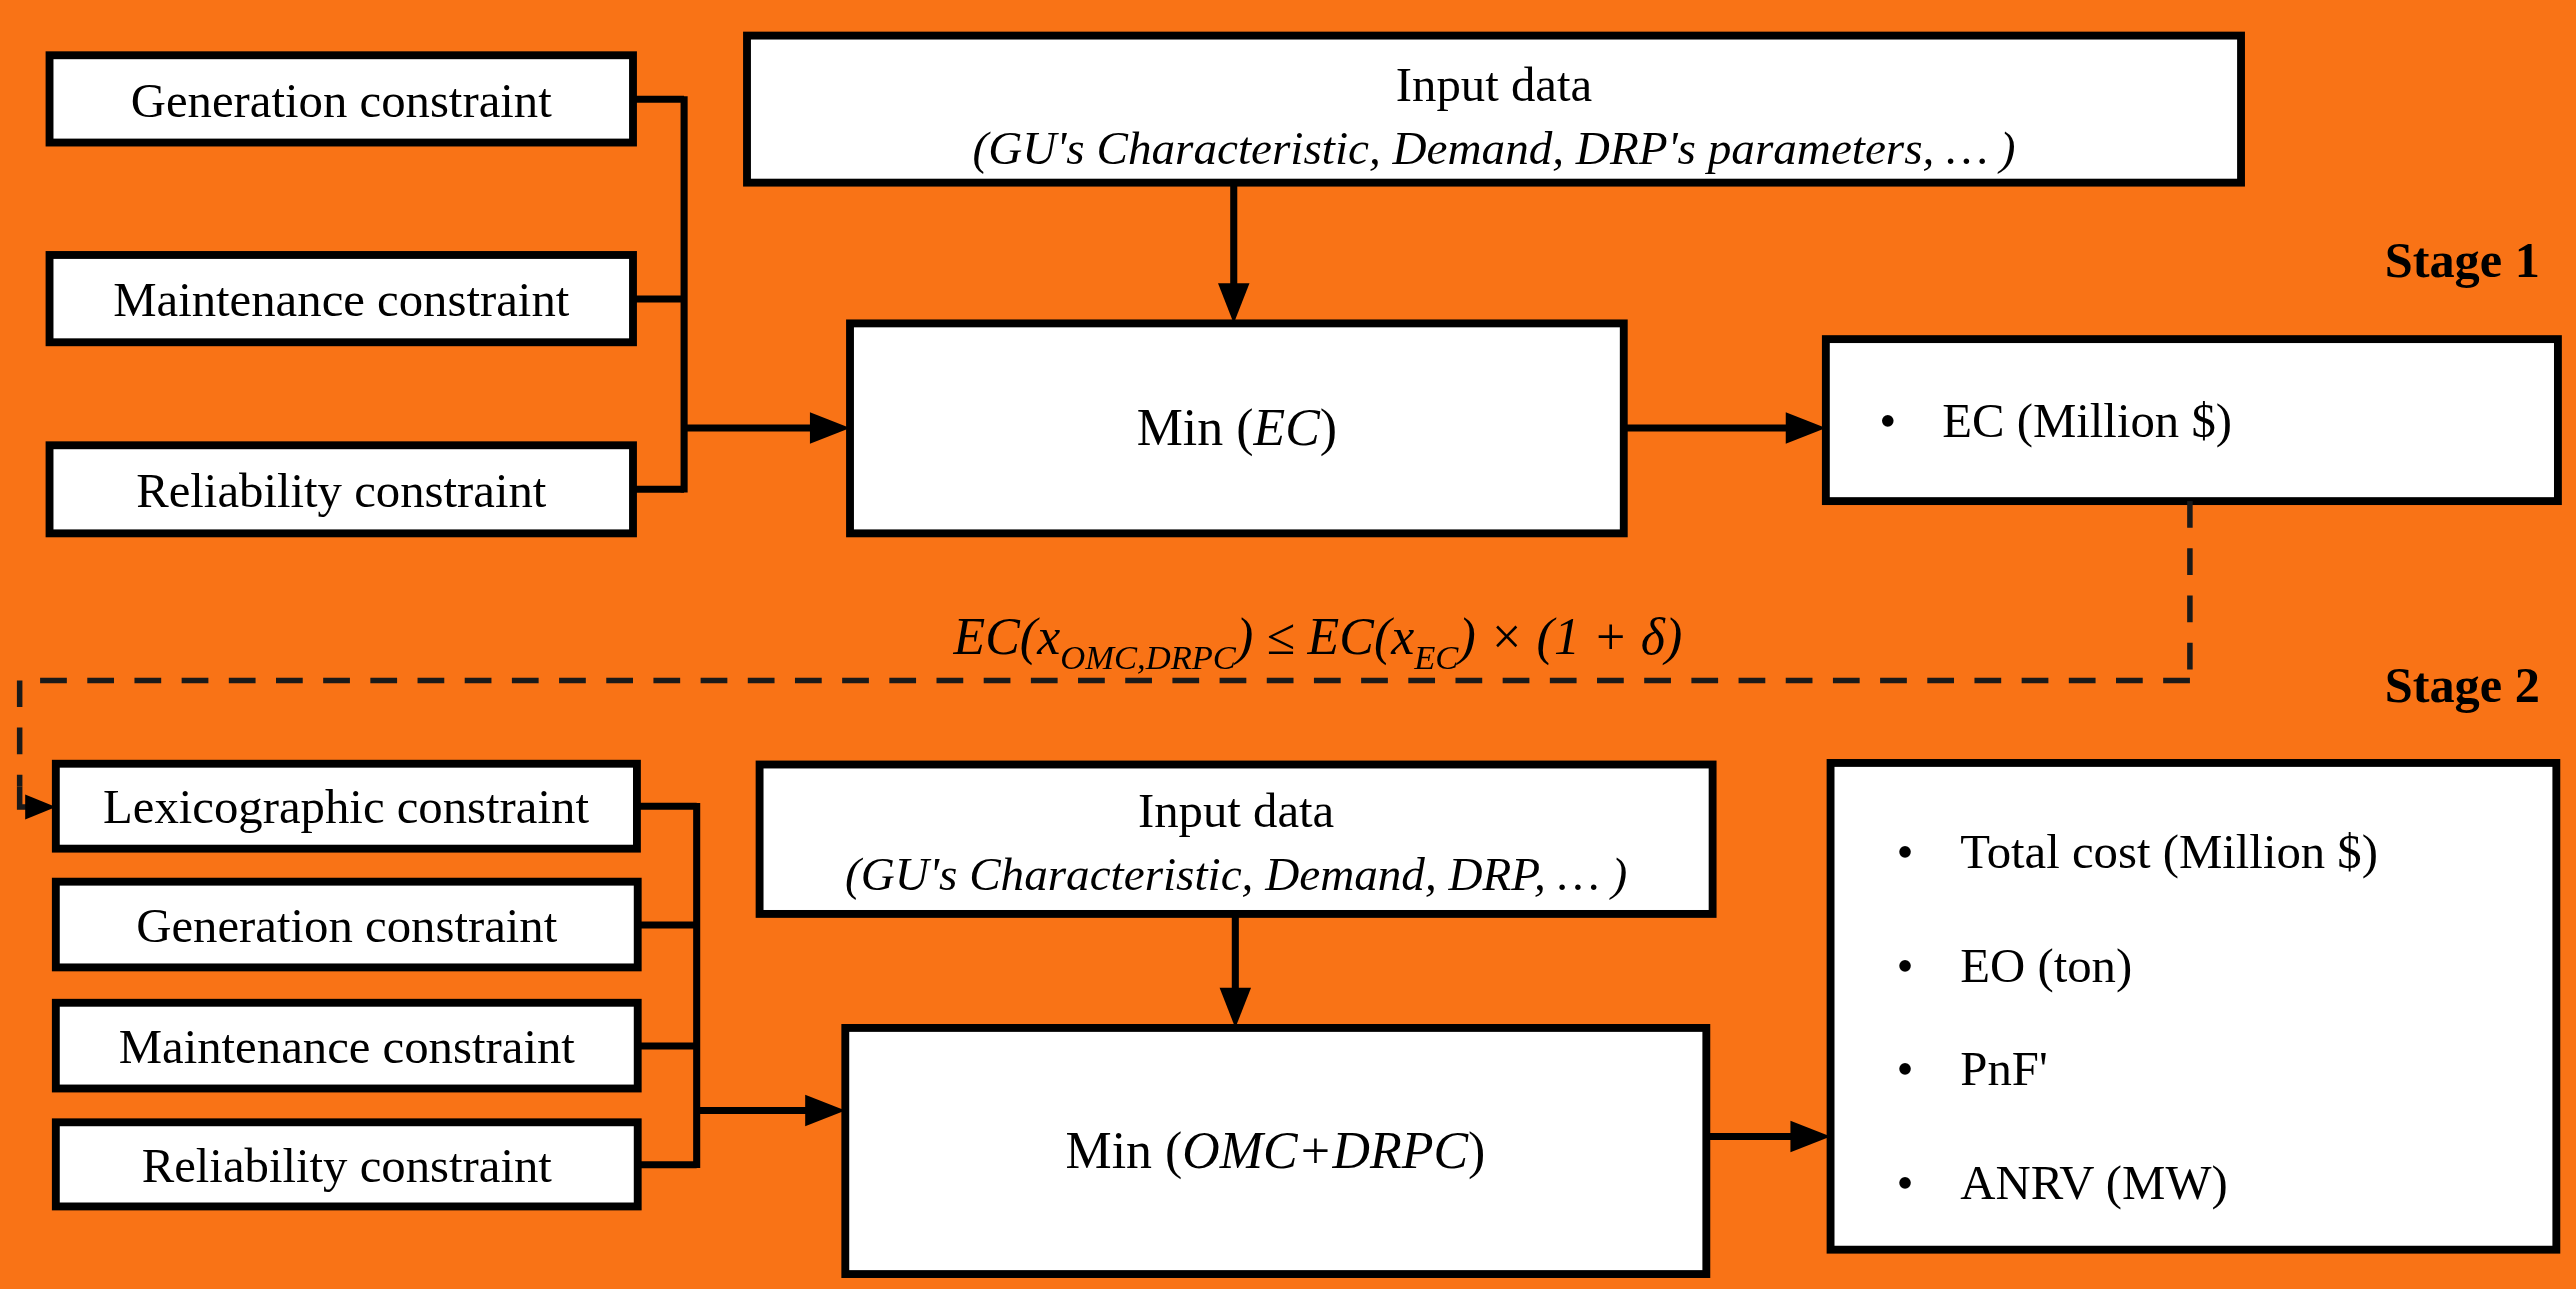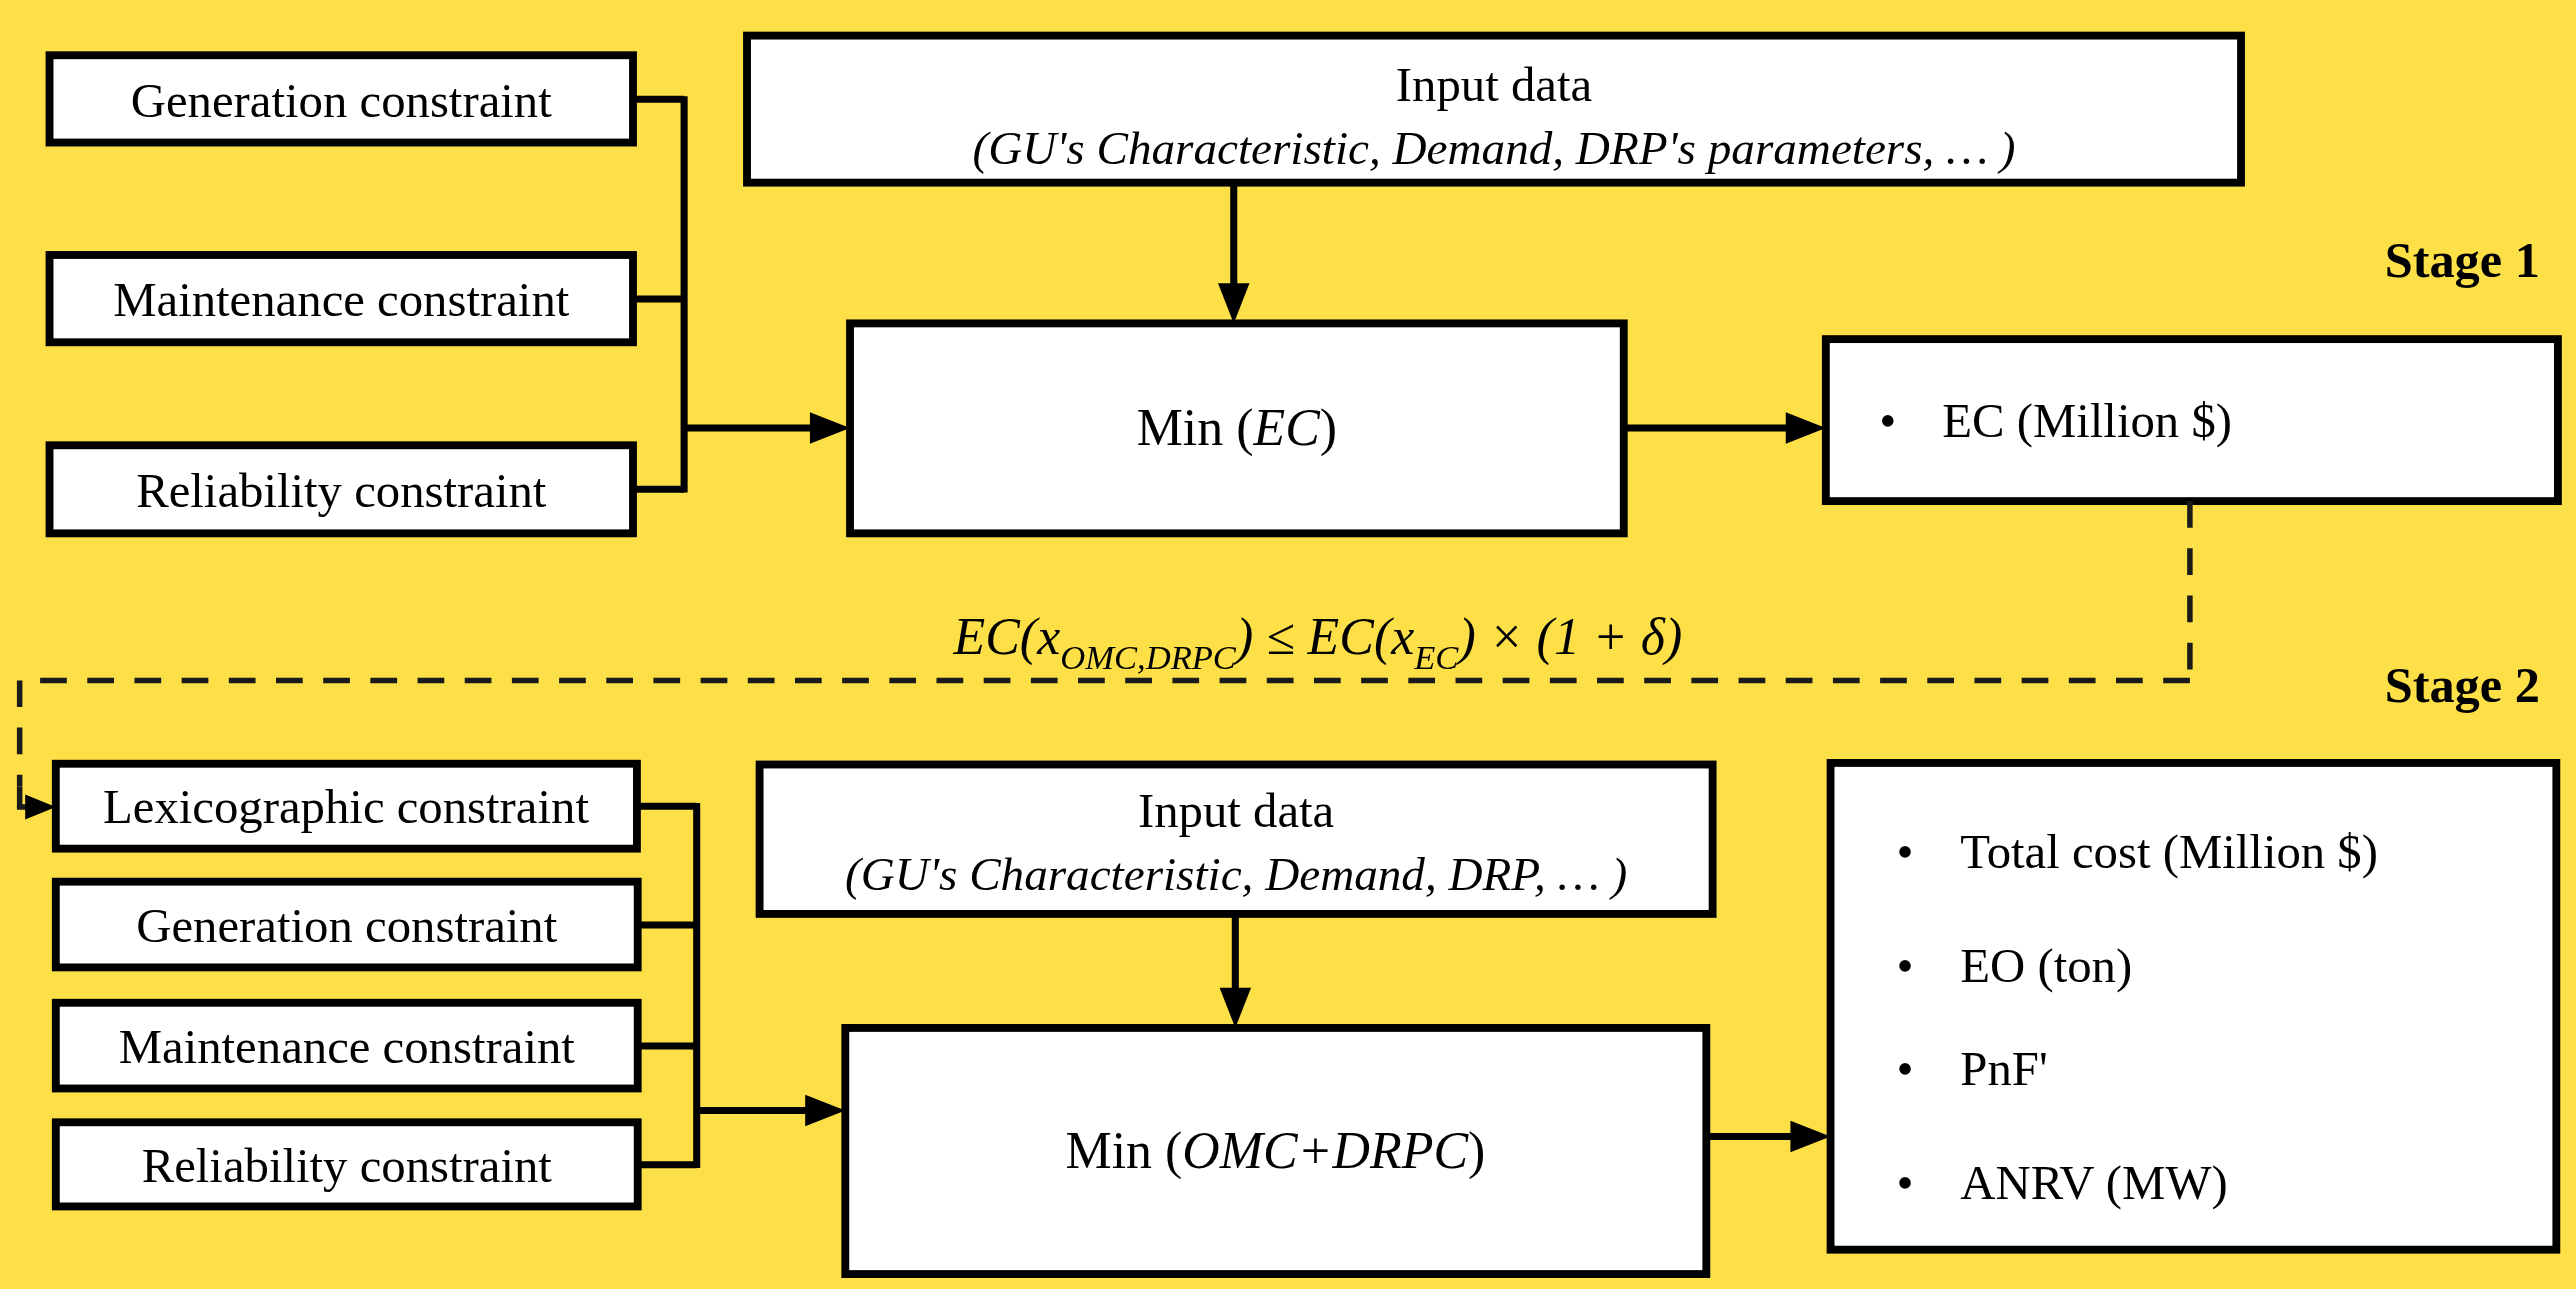--- a/index.html
+++ b/index.html
@@ -3,21 +3,21 @@
 <meta charset="utf-8">
 <style>
   html, body {
     margin: 0;
     padding: 0;
     background: #ffffff;
   }
   .diagram-wrap {
     width: 2576px;
     height: 1290px;
-    background: #fde047;
+    background: #f97316;
     position: relative;
   }
   svg {
     display: block;
     font-family: "Liberation Serif", "DejaVu Serif", serif;
   }
   .box {
     fill: #ffffff;
     stroke: #000000;
     stroke-width: 10;

